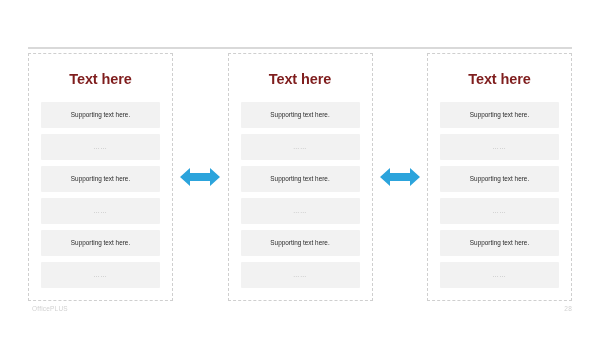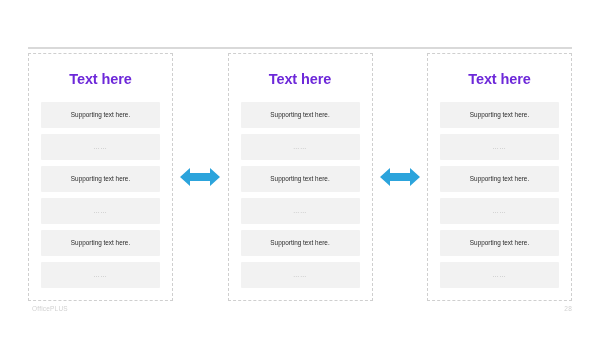--- a/index.html
+++ b/index.html
@@ -50,21 +50,21 @@
     background: #ffffff;
     padding: 10px 12px 10px 12px;
     display: flex;
     flex-direction: column;
   }
 
   .col-title {
     text-align: center;
     font-size: 14.5px;
     font-weight: bold;
-    color: #6d28d9;
+    color: #7f1d1d;
     letter-spacing: -0.1px;
     margin: 8px 0 14px 0;
     line-height: 1.1;
   }
 
   .rows {
     display: flex;
     flex-direction: column;
     gap: 6px;
     flex: 1;

